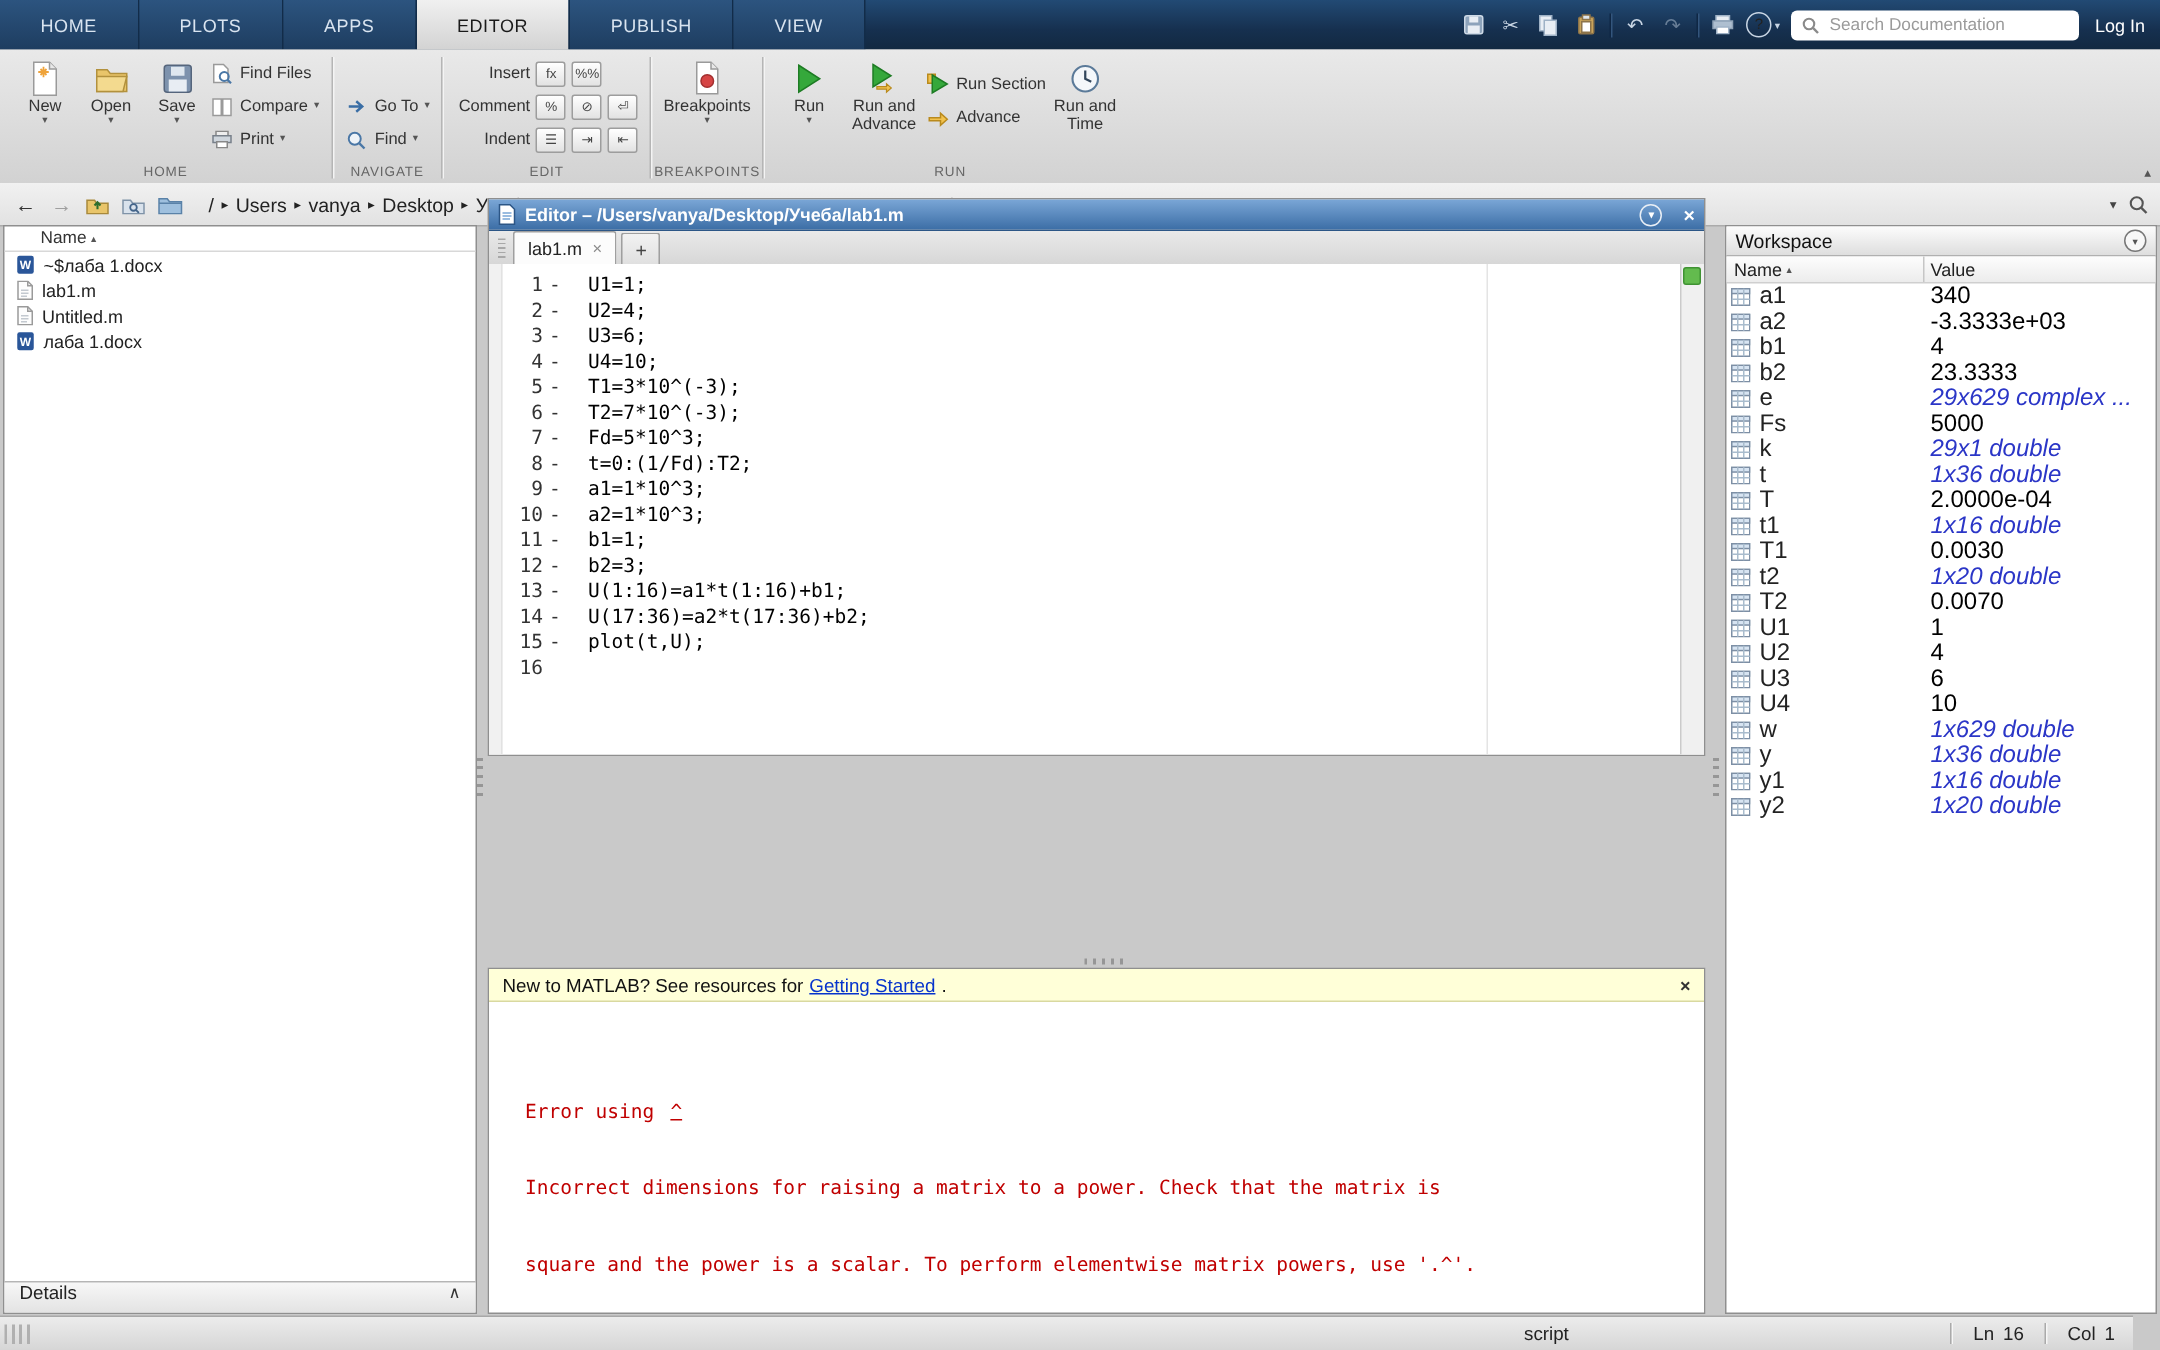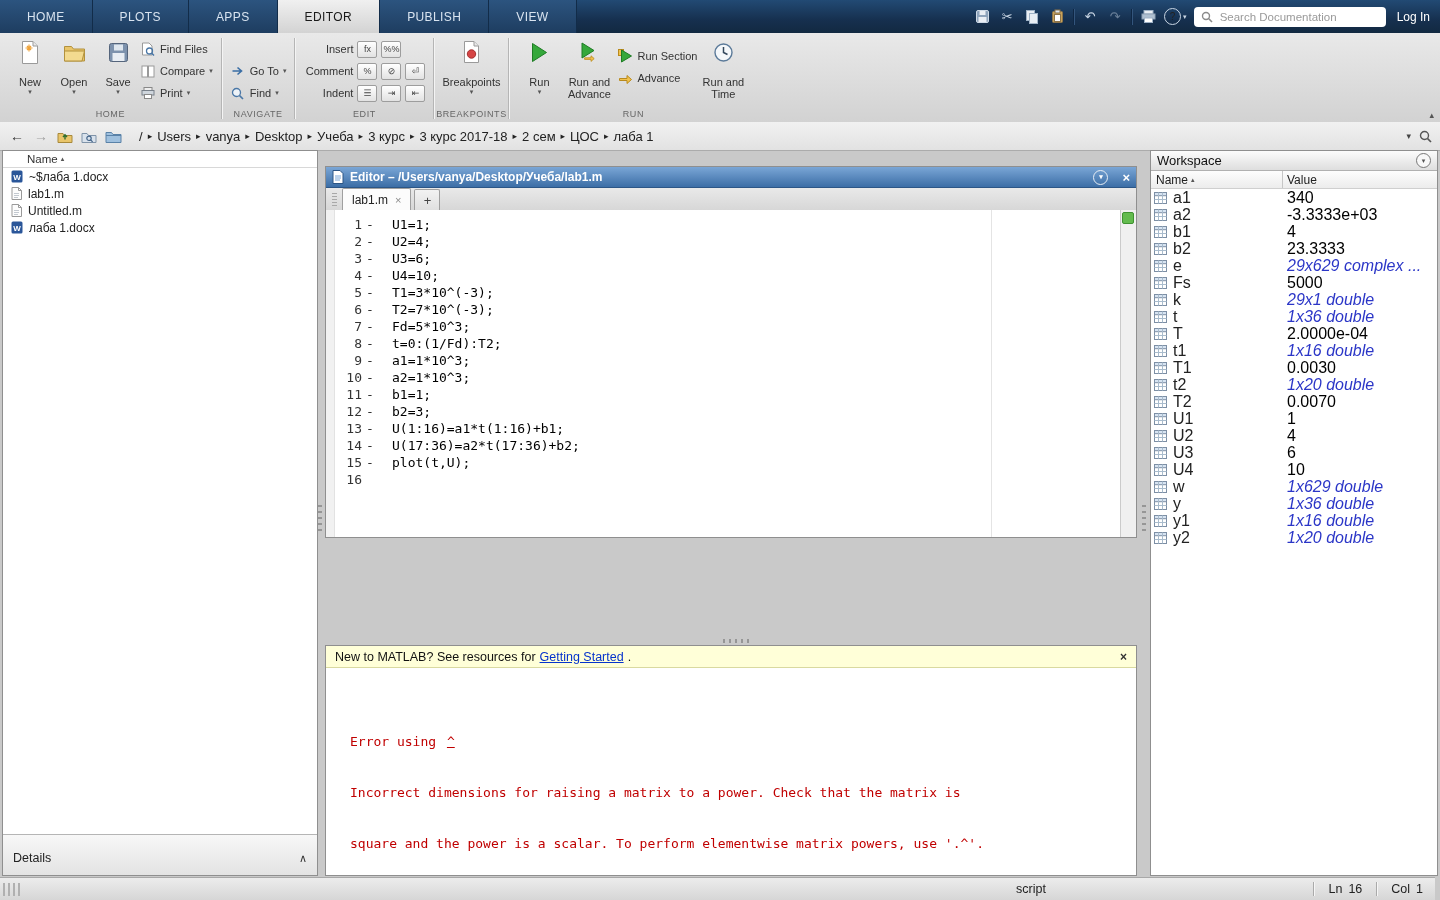--- a/index.html
+++ b/index.html
@@ -26,21 +26,21 @@
   #login{color:#fff;font-size:12px;margin-left:4px;cursor:default}
   
   #ribbon{position:absolute;top:33px;left:0;right:0;height:89px;display:flex;
           background:linear-gradient(#e9e9e9,#d2d2d2);border-bottom:1px solid #a8a8a8}
   .rgroup{display:flex;flex-direction:column}
   .rgroup-content{flex:1;display:flex;align-items:flex-start;padding:4px 8px 0}
   .rgroup-label{height:14px;font-size:9px;color:#666;text-align:center;line-height:13px;letter-spacing:.6px}
   .rsep{width:1px;background:#b5b5b5;margin:5px 0 3px;box-shadow:1px 0 0 #f4f4f4}
   .bigbtn{width:44px;display:flex;flex-direction:column;align-items:center;padding-top:2px;font-size:11px;color:#333;cursor:default}
   .bigbtn .bicon{height:26px;display:flex;align-items:center}
-  .bigbtn .blabel{line-height:12px;text-align:center;margin-top:11px}
+  .bigbtn .blabel{line-height:12px;text-align:center;margin-top:0}
   .bcaret{font-size:7px;color:#555;line-height:8px}
   .smallcol{display:flex;flex-direction:column;gap:4px;padding-top:3px}
   .smallrow{display:flex;align-items:center;gap:4px;font-size:11px;color:#333;height:18px;cursor:default}
   .sicon{width:16px;display:flex;justify-content:center}
   .editcol{display:flex;flex-direction:column;gap:4px;padding-top:3px}
   .editrow{display:flex;align-items:center;gap:4px;height:18px}
   .elabel{width:50px;text-align:right;font-size:11px;color:#333}
   .ibox{min-width:16px;height:15px;padding:0 1px;border:1px solid #9d9d9d;border-radius:2px;
         background:linear-gradient(#fff,#e2e2e2);display:flex;align-items:center;justify-content:center;
         font-size:9px;color:#444;cursor:default}
@@ -66,24 +66,24 @@
          align-items:center;justify-content:center;font-size:7px;color:#555;background:#f8f8f8;cursor:default}
   #p-folder{left:2px;top:150px;width:316px;height:726px}
   .cf-cols{height:16px;border-bottom:1px solid #d8d8d8;display:flex;align-items:center;gap:3px;
            padding-left:24px;font-size:11.5px;color:#333}
   .sort{font-size:7px;color:#555}
   .file-row{display:flex;align-items:center;gap:6px;height:17px;padding-left:8px;font-size:12px;cursor:default}
   .fic{display:inline-flex}
   .file-row .word-ic{display:none}
   .file-row.is-word .word-ic{display:inline-flex}
   .cf-details{position:absolute;left:0;right:0;bottom:0;height:20px;border-top:1px solid #b5b5b5;
-              background:linear-gradient(#f7f7f7,#e3e3e3);display:flex;align-items:flex-end;padding:10px 10px;font-size:12.5px}
+              background:linear-gradient(#f7f7f7,#e3e3e3);display:flex;align-items:flex-start;padding:0 10px;font-size:12.5px}
   .dchev{margin-left:auto;font-size:11px;color:#333}
   
-  #p-editor{left:325px;top:166px;width:812px;height:372px}
+  #p-editor{left:325px;top:132px;width:812px;height:372px}
   .ehead{height:20px;background:linear-gradient(#7aa6d6,#3c6ea6);border-bottom:1px solid #2c5686;color:#fff;
          display:flex;align-items:center;gap:6px;padding:0 6px;font-size:12px;font-weight:bold}
   .pmenu.light{border-color:#e8eef5;color:#fff;background:transparent}
   .ex{font-size:13px;font-weight:bold;color:#fff;margin-left:8px;cursor:default}
   .tabstrip{height:22px;background:linear-gradient(#e9e9e9,#d7d7d7);border-bottom:1px solid #a5a5a5;
             display:flex;align-items:flex-end;padding-left:4px}
   .tabgrip{width:5px;height:13px;margin:0 5px 4px 2px;
            background:repeating-linear-gradient(180deg,#a8a8a8 0 1px,transparent 1px 3px)}
   .etab{height:21px;background:#fcfcfc;border:1px solid #9f9f9f;border-bottom:none;border-radius:2px 2px 0 0;
         display:flex;align-items:center;gap:7px;padding:0 9px;font-size:12px;cursor:default}
@@ -118,21 +118,21 @@
   .ws-cols{height:17px;display:flex;border-bottom:1px solid #cfcfcf;background:linear-gradient(#fdfdfd,#ececec);
            font-size:12px;color:#222}
   .wsc-name{width:132px;padding-left:5px;border-right:1px solid #c6c6c6;display:flex;align-items:center;gap:3px;box-sizing:border-box}
   .wsc-value{flex:1;padding-left:4px;display:flex;align-items:center}
   .ws-row{display:grid;grid-template-columns:20px 112px 1fr;height:17px;align-items:center;font-size:16px;cursor:default}
   .ws-icon{margin-left:3px}
   .ws-name{padding-left:2px}
   .ws-value{padding-left:4px;color:#000}
   .ws-row.dim .ws-value{font-style:italic;color:#2b36c7}
   
-  #statusbar{position:absolute;left:0;right:5px;bottom:0;height:22px;background:linear-gradient(#ececec,#d6d6d6);
+  #statusbar{position:absolute;left:0;right:18px;bottom:0;height:22px;background:linear-gradient(#ececec,#d6d6d6);
              border-top:1px solid #a8a8a8;font-size:12.5px;color:#222;display:flex;align-items:center}
   .sgrip{width:18px;height:13px;margin-left:3px;
          background:repeating-linear-gradient(90deg,#b0b0b0 0 2px,transparent 2px 5px)}
   #smode{position:absolute;left:1016px}
   .sright{margin-left:auto;display:flex;align-items:center;gap:6px;padding-right:12px}
   .sdiv{width:1px;height:14px;background:#aaa;box-shadow:1px 0 0 #f6f6f6;margin:0 8px}
   
   .vgrip{position:absolute;width:4px;height:26px;background:repeating-linear-gradient(180deg,#969696 0 2px,transparent 2px 6px)}
   .hgrip{position:absolute;width:28px;height:4px;background:repeating-linear-gradient(90deg,#969696 0 2px,transparent 2px 6px)}
 </style>

